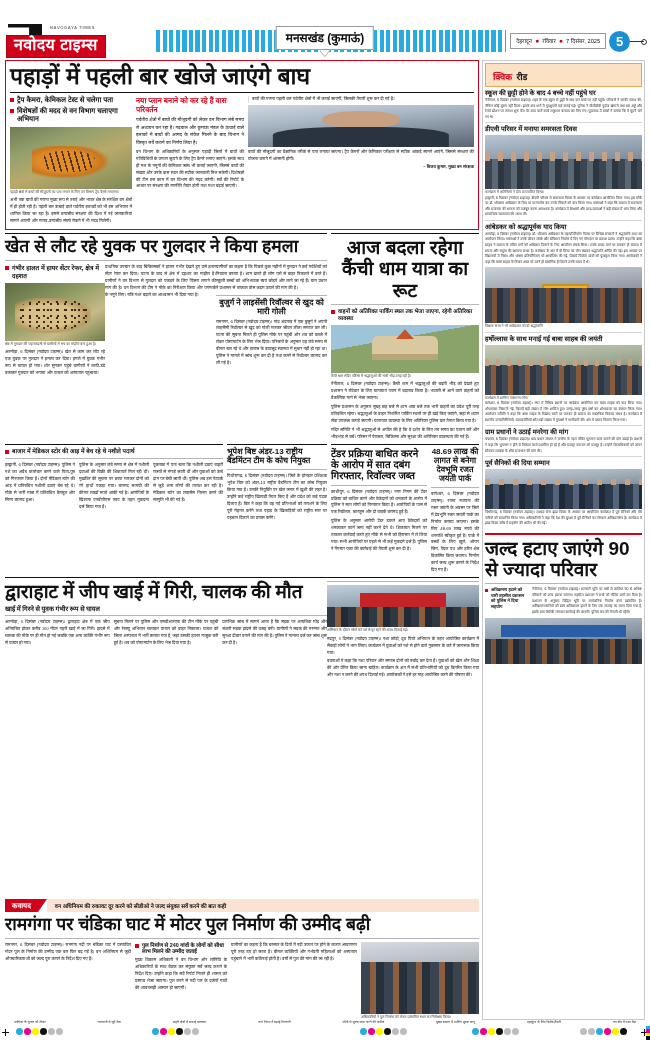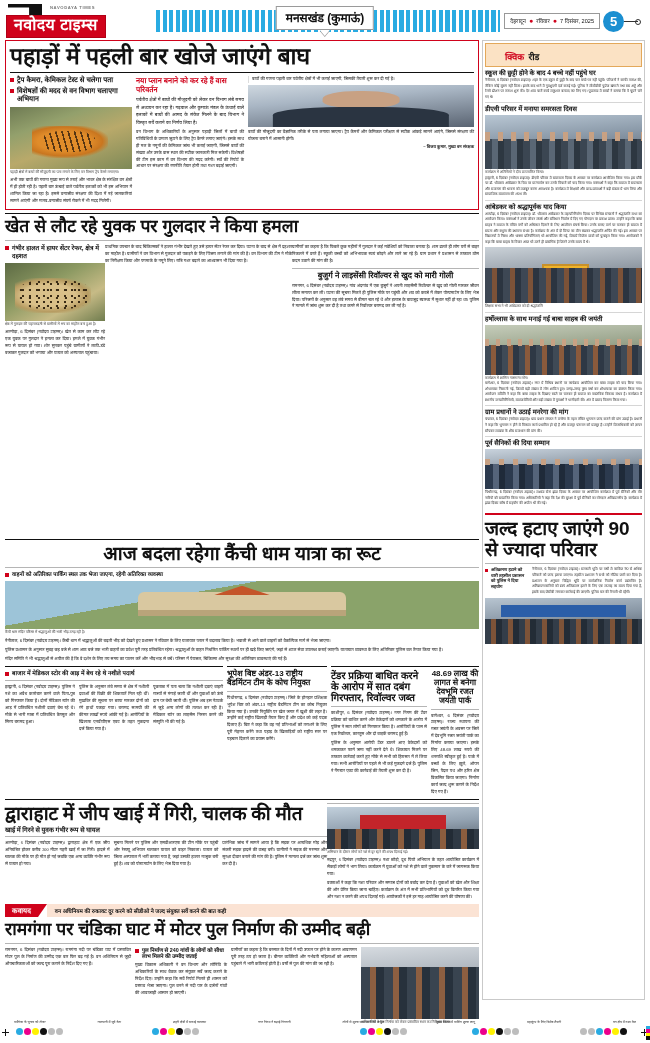--- a/index.html
+++ b/index.html
@@ -5,21 +5,21 @@
 <style>
   * { box-sizing: border-box; margin:0; padding:0; }
   html,body { background:#fff; }
   body {
     width:650px; height:1043px;
     font-family:"Liberation Sans","DejaVu Sans",sans-serif;
     color:#111; overflow:hidden; position:relative;
   }
 
   
-  .masthead { height:38px; display:flex; align-items:center; padding:4px 12px 0 6px; position:relative; }
+  .masthead { height:38px; display:flex; align-items:center; padding:4px 6px 0 6px; position:relative;margin-top:20px; }
   .logo-wrap { position:relative; width:150px; flex:0 0 150px; }
   .logo-corner { width:34px; height:11px; background:#111; position:relative; margin-left:2px;
                  clip-path:polygon(0 0,100% 0,100% 100%,62% 100%,62% 32%,0 32%); }
   .logo-latin { position:absolute; left:44px; top:1px; font-size:4.2px; letter-spacing:.6px;
                 color:#777; font-weight:700; }
   .logo-box { background:#d0021b; color:#fff; font-size:16px; font-weight:700;
               padding:1px 7px 3px 7px; letter-spacing:.4px; display:inline-block;
               line-height:1.05; border:1px solid #b00016; }
   .bars { flex:1; height:22px; display:flex; gap:2.4px; overflow:hidden; align-items:center; }
   .bars i { display:block; width:4.2px; height:22px; background:#29abe2; flex:0 0 auto; }
@@ -130,21 +130,21 @@
   .ph-stage:after{content:"";position:absolute;left:0;top:44%;width:100%;height:56%;
      background:repeating-linear-gradient(90deg,#333d49 0 6px,#7d5338 6px 11px,#232c36 11px 17px);}
 
   .ph-police { background:linear-gradient(175deg,#c9d3dd 0%,#96a2ae 40%,#4b555f 100%); }
   .ph-police:before{content:"";position:absolute;left:0;top:38%;width:100%;height:62%;
      background:repeating-linear-gradient(90deg,#2c3a4e 0 8px,#55647a 8px 14px,#1f2a39 14px 20px);}
   .ph-police:after{content:"";position:absolute;left:0;top:26%;width:100%;height:14%;
      background:repeating-linear-gradient(90deg,#c8a183 0 5px,transparent 5px 14px);}
 
   
-  .qr-head { background:#fbe2c4; border:1px solid #e3a85a; padding:2px 19px; }
+  .qr-head { background:#fbe2c4; border:1px solid #e3a85a; padding:2px 7px; }
   .qr-head b { font-size:9px; color:#d0021b; }
   .qr-head span { font-size:9px; color:#111; font-weight:700; }
 
   .rr-block { border-bottom:1px solid #d6d6d6; padding-bottom:2px; }
   .rr-h { font-size:6.6px; font-weight:700; line-height:1.2; }
   .rr-txt { font-size:3.5px; line-height:1.6; text-align:justify; color:#222; }
 
   
   .band { display:flex; align-items:stretch; height:13px; }
   .band-tag { background:#d0021b; color:#fff; font-size:7px; font-weight:700;
@@ -283,21 +283,21 @@
 
         <div class="ca3">
           <div class="body-text" style="border-left:1px solid #ddd;padding-left:3px;">बाघों की गणना पहली बार पर्वतीय क्षेत्रों में भी कराई जाएगी, जिसकी तैयारी शुरू कर दी गई है।</div>
           <div class="photo ph-man" style="height:42px;margin-top:2px;"></div>
           <div class="body-text" style="margin-top:2px;">बाघों की मौजूदगी का वैज्ञानिक तरीके से पता लगाया जाएगा। ट्रैप कैमरों और केमिकल परीक्षण से सटीक आंकड़े सामने आएंगे, जिससे संरक्षण की योजना बनाने में आसानी होगी।</div>
           <div class="body-text" style="text-align:right;font-weight:700;margin-top:1px;">– विजय कुमार, मुख्य वन संरक्षक</div>
         </div>
       </div>
     </div>
 
-    <div style="display:flex;gap:4px;flex-direction:column;">
+    <div style="display:flex;gap:4px;">
 
       <div style="flex:0 0 322px;">
         <div class="rule" style="margin-bottom:3px;"></div>
         <div class="hl h-xl">खेत से लौट रहे युवक पर गुलदार ने किया हमला</div>
         <div class="rule-thin" style="margin:3px 0;"></div>
         <div style="display:flex;">
           <div style="flex:0 0 100px;">
             <div class="bullet-line" style="font-size:6.4px;">
               <span class="sq"></span>
               <span>गंभीर हालत में हायर सेंटर रेफर, क्षेत्र में दहशत</span>

